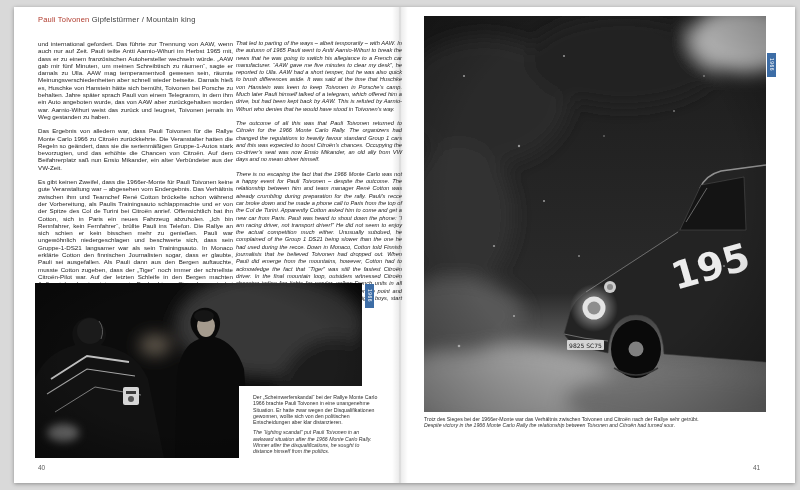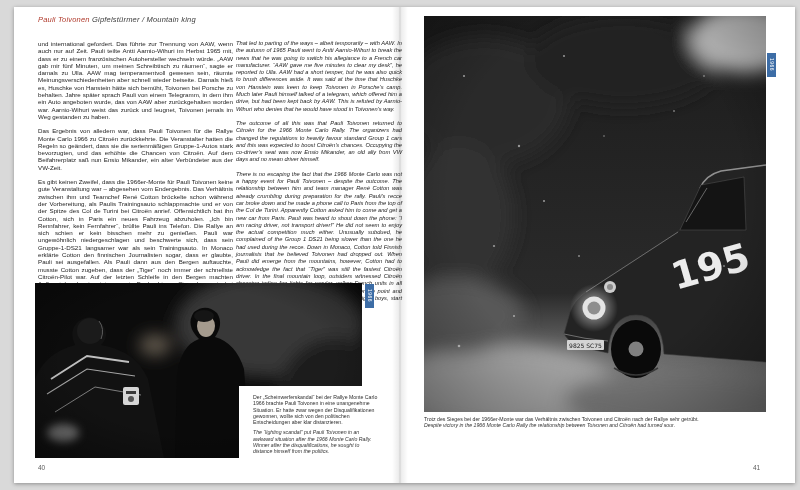--- a/index.html
+++ b/index.html
@@ -11,21 +11,21 @@
   }
   .spread{
     position:absolute;left:14px;top:7px;width:781px;height:476px;
     background:#ffffff;box-shadow:0 1px 4px rgba(0,0,0,.35);
   }
   .gutter{
     position:absolute;left:378px;top:0;width:16px;height:476px;z-index:5;
     background:linear-gradient(to right,rgba(0,0,0,0) 0%,rgba(0,0,0,.07) 40%,rgba(0,0,0,.16) 50%,rgba(0,0,0,.07) 60%,rgba(0,0,0,0) 100%);
     pointer-events:none;
   }
-  .page-header{position:absolute;left:24px;top:8px;font-size:7.5px;letter-spacing:.2px;color:#3c3c3c;white-space:nowrap;font-style:italic;}
+  .page-header{position:absolute;left:24px;top:8px;font-size:7.5px;letter-spacing:.2px;color:#3c3c3c;white-space:nowrap;}
   .page-header .author{color:#b03a2c;}
   .col{position:absolute;top:33px;color:#1d1d1d;text-align:justify;}
   .col p{margin:0 0 7px 0;}
   .col-de{left:24px;width:195px;font-size:6.2px;line-height:7.3px;}
   .col-en{left:222px;width:166px;font-size:5.7px;line-height:7.3px;font-style:italic;color:#222;}
   .photo{position:absolute;overflow:hidden;background:#101010;}
   .photo-left{left:21px;top:276px;width:327px;height:175px;}
   .photo-right{left:410px;top:9px;width:342px;height:396px;}
   .year-tab{
     position:absolute;width:9px;height:24px;z-index:6;

